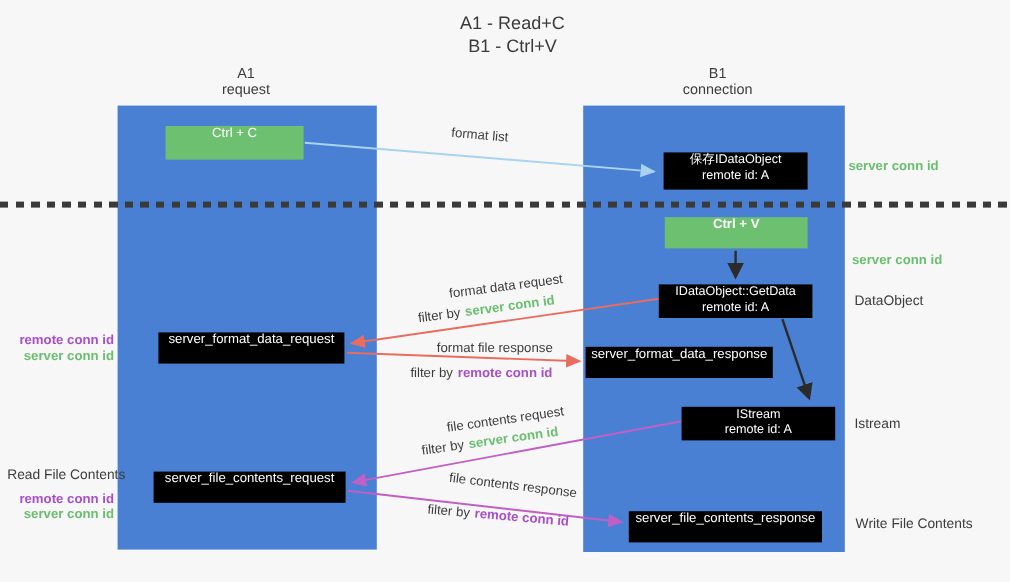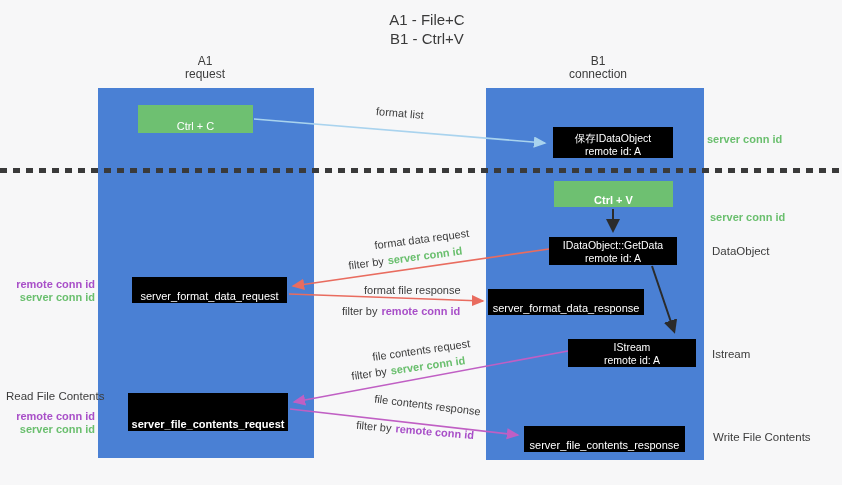--- a/index.html
+++ b/index.html
@@ -10,32 +10,32 @@
     color:#3c3c3c;
   }
   .col{position:absolute;background:#4a80d4;}
   #col-left{left:98px;top:88px;width:216px;height:370px;}
   #col-right{left:486px;top:88px;width:218px;height:372px;}
   .col-header{position:absolute;width:120px;text-align:center;font-size:12px;line-height:13px;color:#3c3c3c;}
   #hdr-a1{left:145px;top:55px;}
   #hdr-b1{left:538px;top:55px;}
   #title{position:absolute;left:347px;top:10px;width:160px;text-align:center;
     font-size:15px;line-height:19px;color:#3a3a3a;}
-  .node{position:absolute;display:flex;flex-direction:column;align-items:center;justify-content:flex-end;
+  .node{position:absolute;display:flex;flex-direction:column;align-items:center;justify-content:flex-start;
     color:#fff;font-size:11px;line-height:13px;text-align:center;}
   .green{background:#6ec071;}
   .orange{background:#000000;}
   #box-ctrl-c{left:138px;top:105px;width:115px;height:28px;}
   #box-save-obj{left:553px;top:127px;width:120px;height:31px;font-size:10.5px;}
   #box-ctrl-v{left:554px;top:181px;width:119px;height:26px;font-weight:bold;}
   #box-getdata{left:549px;top:237px;width:128px;height:28px;font-size:10.5px;}
   #box-fmt-req{left:132px;top:277px;width:155px;height:26px;}
   #box-fmt-resp{left:488px;top:289px;width:156px;height:26px;}
   #box-istream{left:568px;top:339px;width:128px;height:28px;font-size:10.5px;}
-  #box-file-req{left:128px;top:393px;width:160px;height:38px;font-weight:bold;}
+  #box-file-req{left:128px;top:393px;width:160px;height:26px;}
   #box-file-resp{left:524px;top:426px;width:161px;height:26px;}
   #dashed-line{position:absolute;left:0;top:168px;width:842px;height:5px;
     background:repeating-linear-gradient(to right,#3a3a3a 0,#3a3a3a 7px,transparent 7px,transparent 13px);}
   .side-label{position:absolute;font-size:11.5px;white-space:nowrap;color:#3c3c3c;}
   .glabel{color:#6abf6e;font-weight:bold;font-size:11px;}
   .plabel{color:#a84fc8;font-weight:bold;font-size:11px;}
   #lbl-sc1{left:707px;top:133px;}
   #lbl-sc2{left:710px;top:211px;}
   #lbl-dataobject{left:712px;top:245px;}
   #lbl-istream{left:712px;top:348px;}
@@ -56,21 +56,21 @@
   #el-fcresp{left:374px;top:399px;transform:rotate(7deg);}
   #el-fcresp-filter{left:356px;top:424px;transform:rotate(5deg);}
   #arrow-layer{position:absolute;left:0;top:0;width:842px;height:485px;pointer-events:none;}
 </style>
 </head>
 <body>
 
 <div id="stage">
 
   <div id="title">
-    <div>A1 - File+C</div>
+    <div>A1 - Read+C</div>
     <div>B1 - Ctrl+V</div>
   </div>
 
   <div class="col-header" id="hdr-a1">
     <div>A1</div>
     <div>request</div>
   </div>
   <div class="col-header" id="hdr-b1">
     <div>B1</div>
     <div>connection</div>

